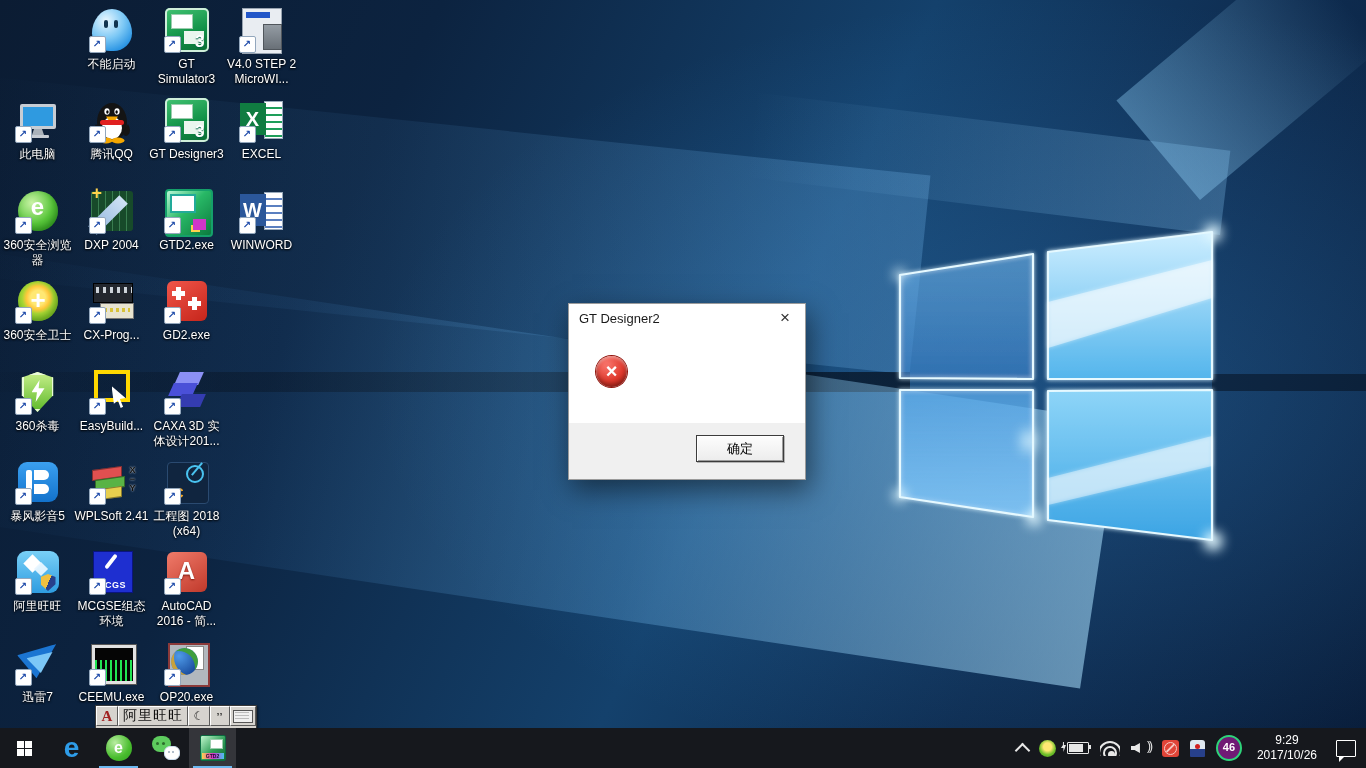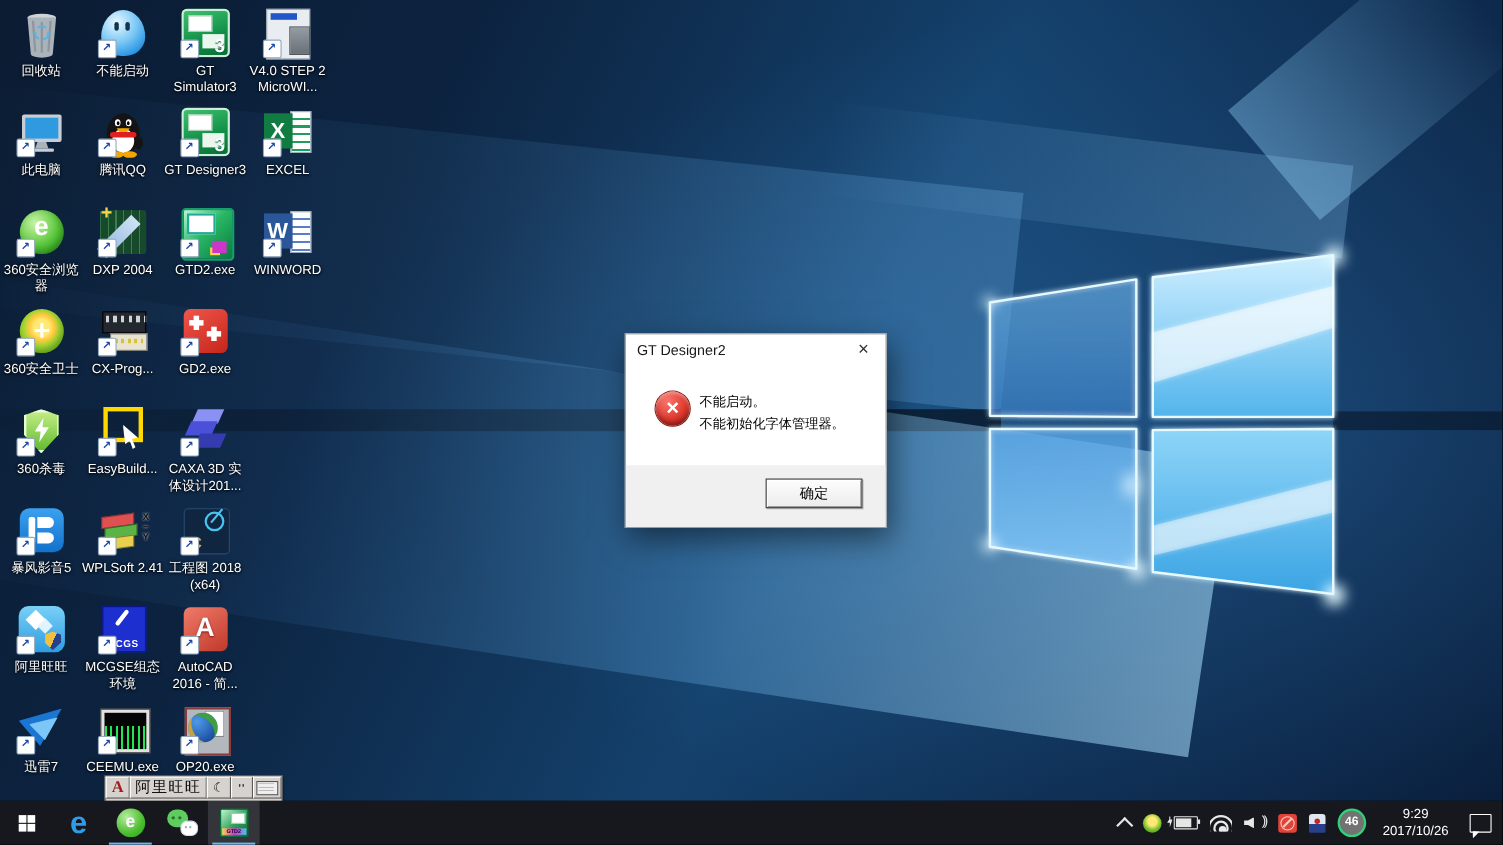--- a/index.html
+++ b/index.html
@@ -217,21 +217,21 @@
   .wifi .w2{left:3px;top:5px;width:10px;height:10px}
   .wifi .w3{left:8px;top:10px;width:3px;height:3px;background:#e8e8e8}
   .vol{position:relative;width:20px;height:14px}
   .vol .body{position:absolute;left:0;top:2px;width:9px;height:10px;background:#e8e8e8;clip-path:polygon(0 30%,40% 30%,100% 0,100% 100%,40% 70%,0 70%)}
   .vol .waves{position:absolute;right:0;top:-2px;font-size:12px;color:#e8e8e8;letter-spacing:-2px}
   .noent{position:relative;width:17px;height:17px;border-radius:3px;background:#e04438}
   .noent:before{content:"";position:absolute;left:2px;top:2px;width:11px;height:11px;border:1.5px solid #f6c9c4;border-radius:50%}
   .noent:after{content:"";position:absolute;left:3px;top:7.5px;width:11px;height:2px;background:#f6c9c4;transform:rotate(-45deg)}
   .pers{position:relative;width:15px;height:17px;background:linear-gradient(#dfe8f0 55%,#27408b 55%);border-radius:3px 3px 1px 1px}
   .pers:after{content:"";position:absolute;left:5px;top:4px;width:5px;height:5px;border-radius:50%;background:#d02020}
-  .g46{width:26px;height:26px;border-radius:50%;background:#737373;border:2.5px solid #2ed47a;box-sizing:border-box;
+  .g46{width:26px;height:26px;border-radius:50%;background:#701a75;border:2.5px solid #2ed47a;box-sizing:border-box;
       color:#fff;font-size:11px;font-weight:700;text-align:center;line-height:21px}
   .clock{font-size:12px;line-height:15px;text-align:center;padding:0 4px}
   .ac{position:relative;width:18px;height:15px;border:1.5px solid #fff;border-radius:1px;margin-left:4px}
   .ac:after{content:"";position:absolute;left:2px;bottom:-6px;width:0;height:0;border:3px solid transparent;border-top-color:#fff;border-left-color:#fff}
 </style>
 </head>
 <body>
 
 <div id="screen">
 
@@ -278,31 +278,20 @@
       <polygon points="1048,478 1212,436 1212,466 1048,505" fill="rgba(255,255,255,.40)" filter="url(#glow)"></polygon>
     </svg>
     <div class="g g1"></div>
       <div class="g g2"></div>
       <div class="g g3"></div>
     <div class="g g4"></div>
       <div class="g g5"></div>
       <div class="g g6"></div>
   </div>
 
-  <div class="cell c0 r0">
-    <div class="art">
-      <svg viewBox="0 0 48 48" width="48" height="48">
-          <ellipse cx="24" cy="10" rx="13" ry="3.5" fill="#cdd3d9"></ellipse>
-          <path d="M11 10 L14 43 a10 3.5 0 0 0 20 0 L37 10" fill="#aab2ba"></path>
-          <path d="M16 13 l2 28 M24 14 v28 M32 13 l-2 28" stroke="#8d969e" stroke-width="2" fill="none"></path>
-          <circle cx="24" cy="24" r="6" fill="none" stroke="#5fb3e0" stroke-width="2" stroke-dasharray="8 4"></circle>
-        </svg>
-    </div>
-    <div class="lbl">回收站</div>
-  </div>
 
   <div class="cell c1 r0">
     <div class="art a-ww">
       <span class="drop"></span>
         <span class="eyes"></span>
       <i class="sc">↗</i>
     </div>
     <div class="lbl">不能启动</div>
   </div>
 
@@ -572,24 +561,20 @@
     <div class="imebtn ime-punc">’’</div>
     <div class="imebtn ime-kbd">
         <span class="kbd"></span>
       </div>
   </div>
 
   <div id="dlg">
     <div class="dlg-title">GT Designer2</div>
     <div class="dlg-close">×</div>
     <div class="dlg-err">×</div>
-    <div class="dlg-msg">
-      <div>不能启动。</div>
-      <div>不能初始化字体管理器。</div>
-    </div>
     <div class="dlg-footer"></div>
     <div class="dlg-ok">确定</div>
   </div>
 
   <div id="taskbar">
     <div class="tbtn start">
       <div class="winlogo">
           <b></b>
           <b></b>
           <b></b>

